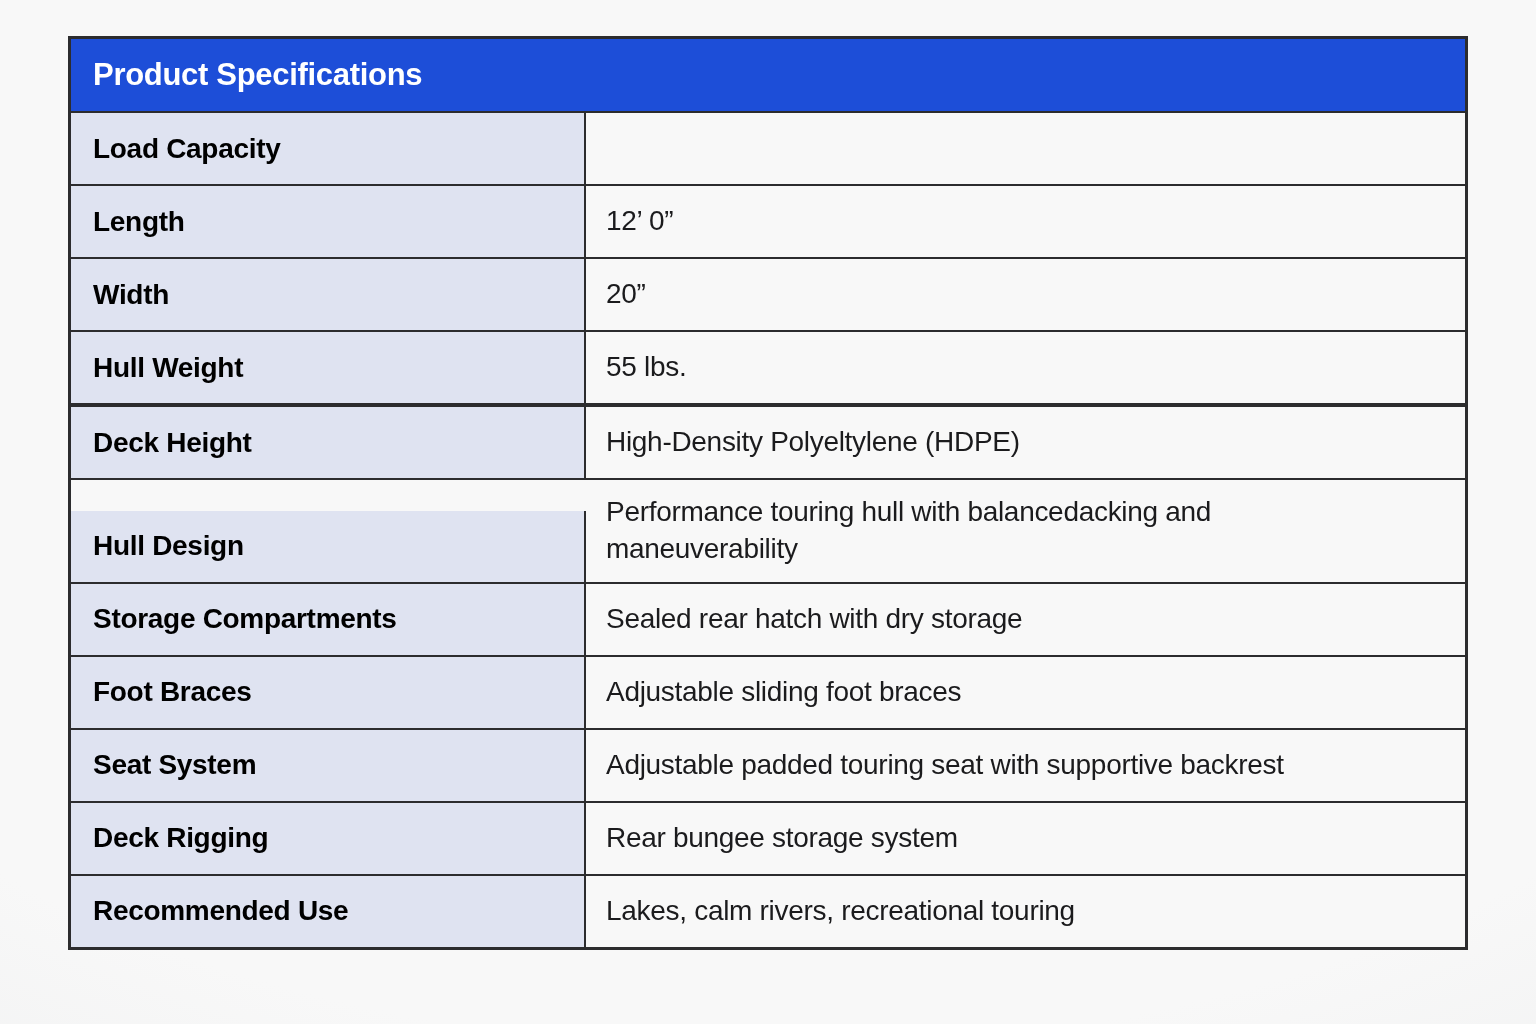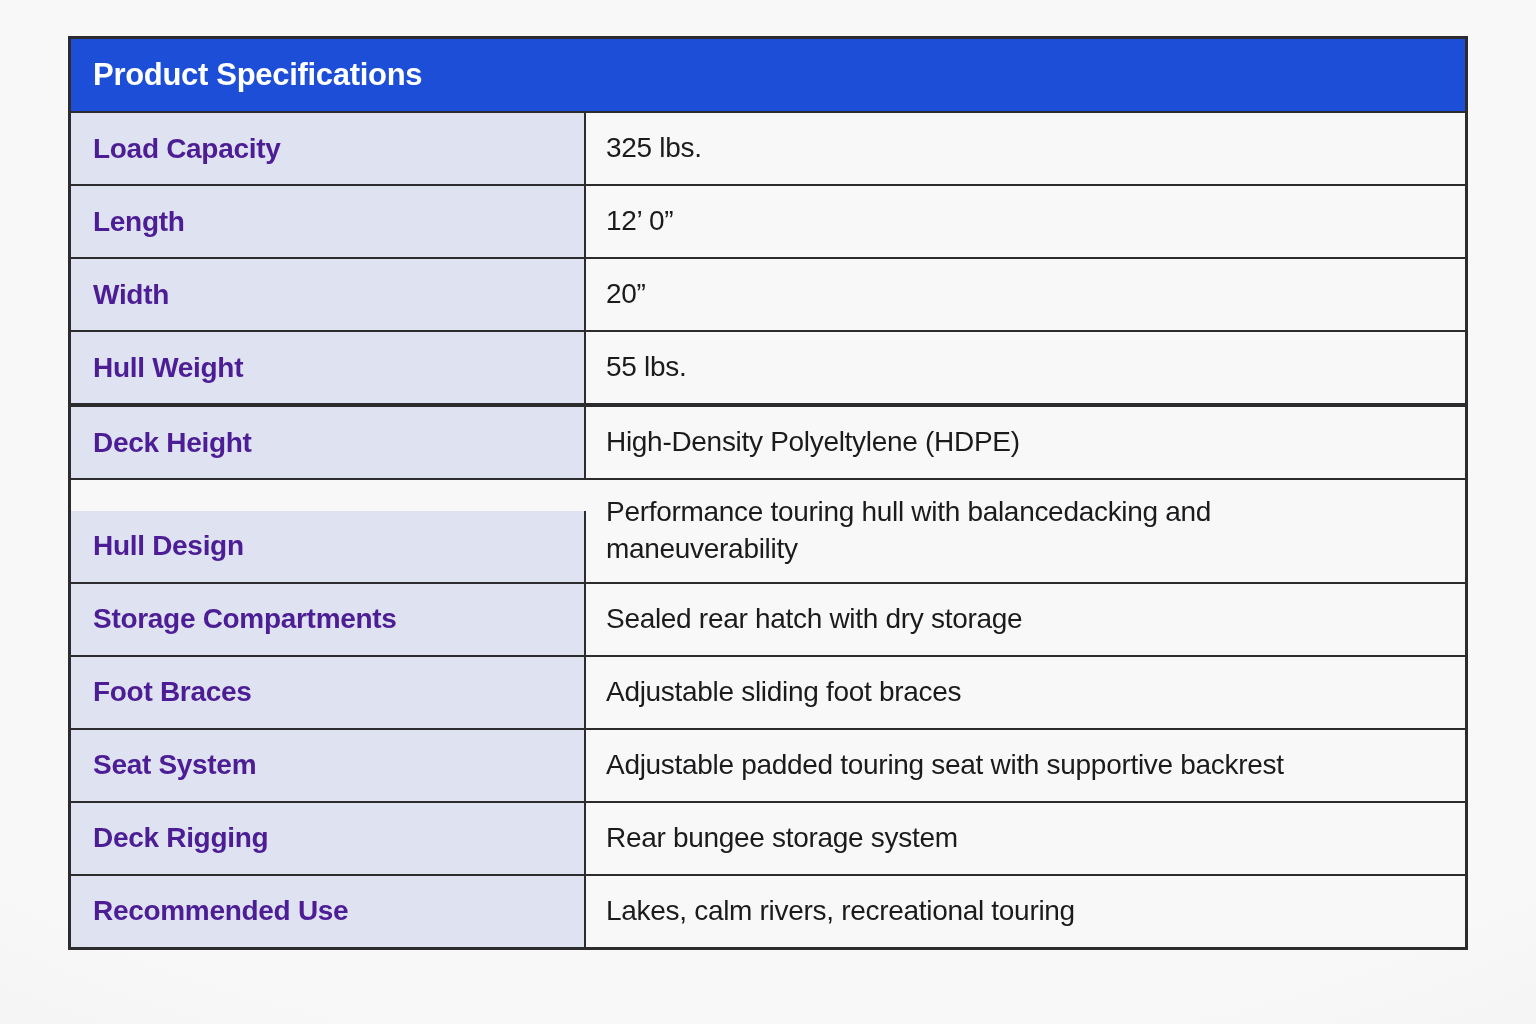--- a/index.html
+++ b/index.html
@@ -49,21 +49,21 @@
   .cell-label {
     width: 515px;
     min-height: 71px;
     background: #dfe3f1;
     border-right: 2px solid #2c2c2e;
     display: flex;
     align-items: center;
     padding: 14px 18px 14px 22px;
     font-size: 28px;
     font-weight: bold;
-    color: #4c1d95;
+    color: #000000;
     letter-spacing: -0.3px;
   }
 
   .cell-value {
     flex: 1;
     min-height: 71px;
     background: #f8f8f8;
     display: flex;
     align-items: center;
     padding: 14px 24px 14px 20px;
@@ -80,23 +80,20 @@
 <body>
 
 <div class="spec-table">
   <div class="table-header">
     <span class="title-text">Product Specifications</span>
   </div>
   <div id="spec-rows">
   <div class="spec-row">
     <div class="cell-label">
       <span class="text">Load Capacity</span>
-    </div>
-    <div class="cell-value">
-      <span class="text">325 lbs.</span>
     </div>
   </div>
 
   <div class="spec-row">
     <div class="cell-label">
       <span class="text">Length</span>
     </div>
     <div class="cell-value">
       <span class="text">12’ 0”</span>
     </div>

